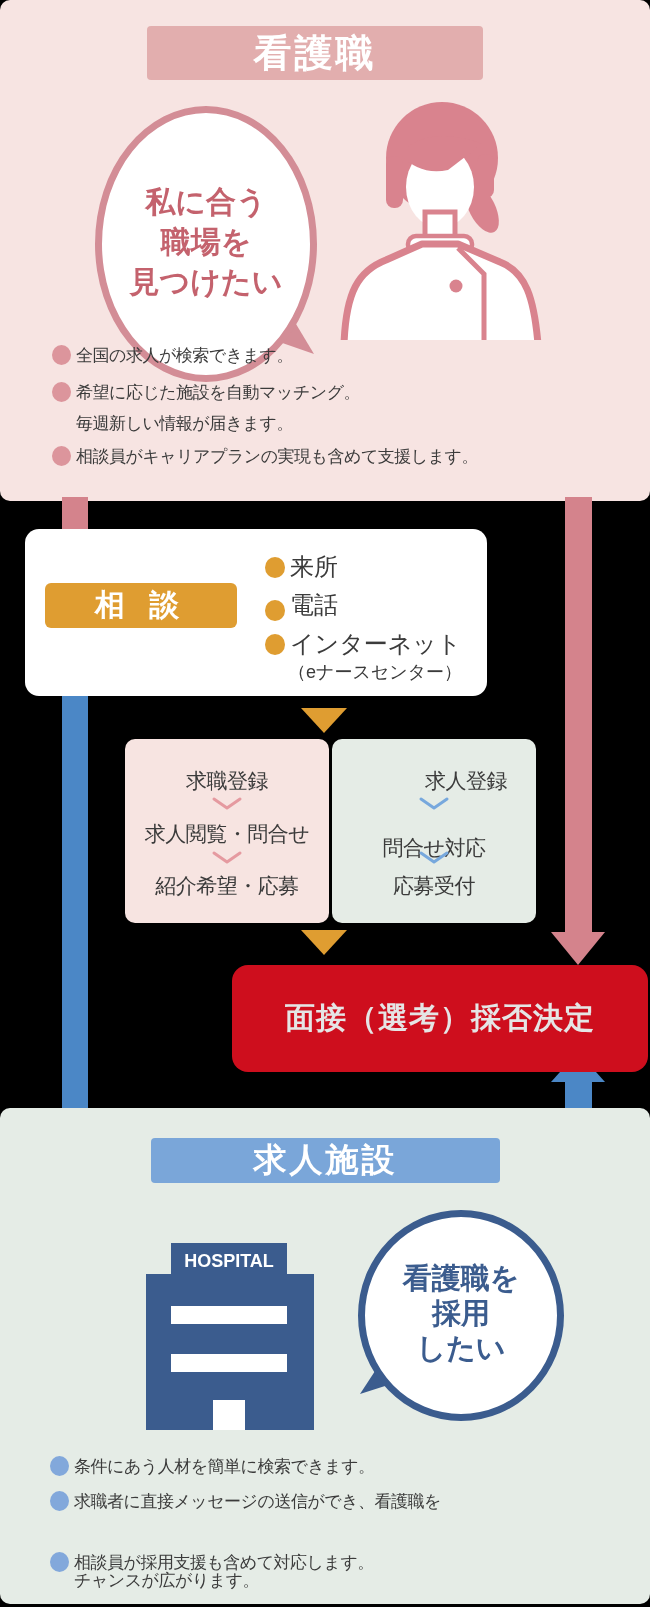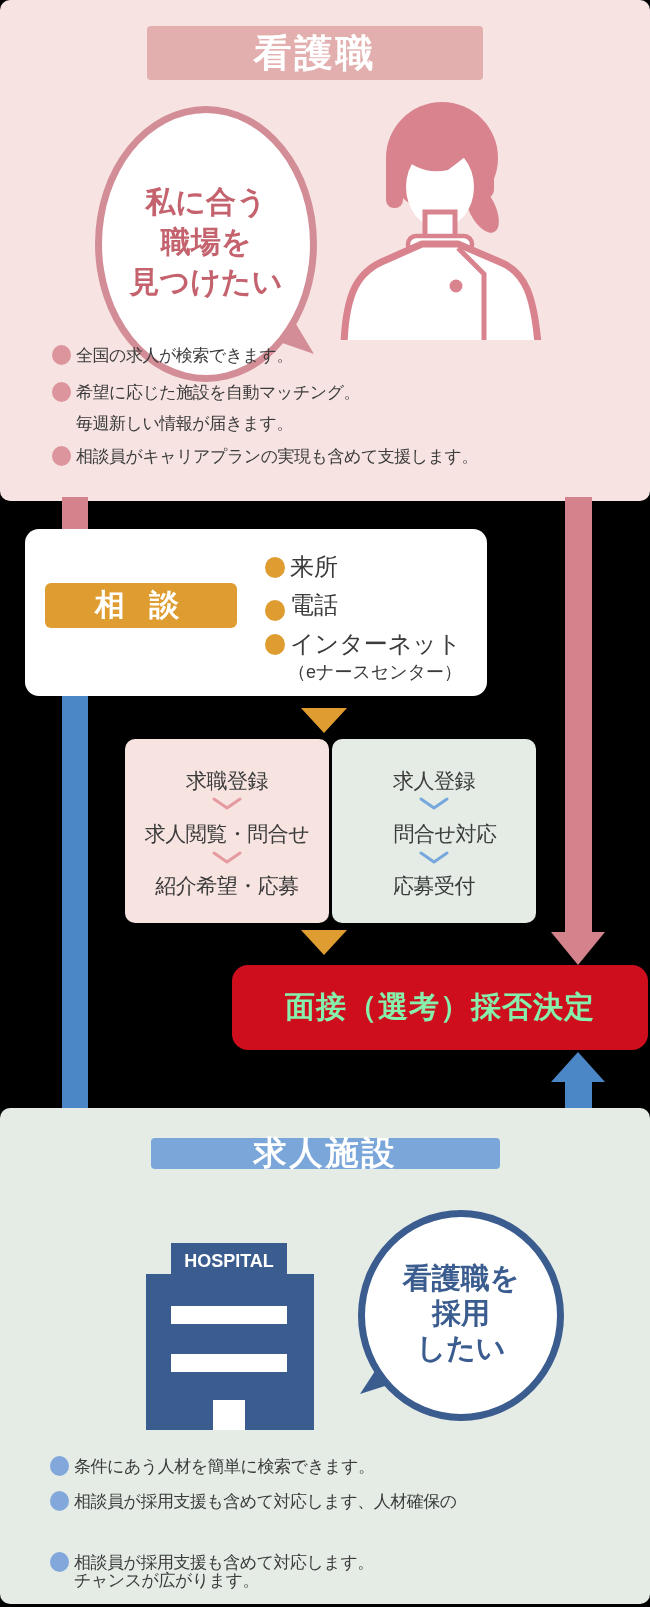--- a/index.html
+++ b/index.html
@@ -36,21 +36,21 @@
   .bdot.pink{background:var(--dot-pink);}
   .bdot.blue{background:var(--dot-blue);}
   .shaft{position:absolute;}
   .tri{position:absolute;width:0;height:0;}
   .methodrow{position:absolute;display:flex;align-items:center;height:30px;white-space:nowrap;font-size:24px;color:var(--ink);}
   .odot{width:20px;height:21px;border-radius:50%;background:var(--orange);margin-right:5px;flex:0 0 auto;}
   .flowbox{position:absolute;width:204px;height:184px;border-radius:10px;}
   .step{position:absolute;left:0;width:100%;text-align:center;font-size:21px;font-weight:500;color:var(--ink);white-space:nowrap;letter-spacing:-0.5px;}
   .chev{position:absolute;left:50%;margin-left:-15px;}
   .consult-label{position:absolute;left:45px;top:583px;width:192px;height:45px;background:var(--orange);border-radius:6px;color:#fff;font-weight:bold;font-size:30px;display:flex;align-items:center;justify-content:center;letter-spacing:8px;}
-  .decision{position:absolute;left:232px;top:965px;width:416px;height:85px;background:var(--red);border-radius:16px;color:#86efac;font-weight:bold;font-size:30px;display:flex;align-items:center;justify-content:center;letter-spacing:1px;white-space:nowrap;}
+  .decision{position:absolute;left:232px;top:965px;width:416px;height:107px;background:var(--red);border-radius:16px;color:#e5e5e5;font-weight:bold;font-size:30px;display:flex;align-items:center;justify-content:center;letter-spacing:1px;white-space:nowrap;}
   .note{position:absolute;font-size:18px;color:var(--ink);white-space:nowrap;}
 </style>
 </head>
 <body>
 
 <div id="stage">
 
   <div class="sec" style="left:0;top:0;width:650px;height:501px;background:var(--pink-bg);"></div>
 
   <div class="hdr" style="left:147px;top:26px;width:336px;height:54px;background:var(--pink-bar);font-size:38px;">
@@ -140,40 +140,40 @@
       <polyline points="2,2 15,11 28,2" fill="none" stroke="var(--chev-pink)" stroke-width="3" stroke-linecap="round" stroke-linejoin="round"></polyline>
     </svg>
     <div class="step" style="top:81px;">求人閲覧・問合せ</div>
     <svg class="chev" style="top:112px;" width="30" height="14" viewBox="0 0 30 14">
       <polyline points="2,2 15,11 28,2" fill="none" stroke="var(--chev-pink)" stroke-width="3" stroke-linecap="round" stroke-linejoin="round"></polyline>
     </svg>
     <div class="step" style="top:133px;">紹介希望・応募</div>
   </div>
 
   <div class="flowbox" style="left:332px;top:739px;background:var(--green-bg);">
-    <div class="step" style="top:28px;">求人登録</div>
+    <div class="step" style="top:28px;margin-left:32px;">求人登録</div>
     <svg class="chev" style="top:58px;" width="30" height="14" viewBox="0 0 30 14">
       <polyline points="2,2 15,11 28,2" fill="none" stroke="var(--chev-blue)" stroke-width="3" stroke-linecap="round" stroke-linejoin="round"></polyline>
     </svg>
-    <div class="step" style="top:81px;padding-left:11px;">問合せ対応</div>
+    <div class="step" style="top:95px;">問合せ対応</div>
     <svg class="chev" style="top:112px;" width="30" height="14" viewBox="0 0 30 14">
       <polyline points="2,2 15,11 28,2" fill="none" stroke="var(--chev-blue)" stroke-width="3" stroke-linecap="round" stroke-linejoin="round"></polyline>
     </svg>
     <div class="step" style="top:133px;text-align:center;">応募受付</div>
   </div>
 
   <div class="tri" style="left:301px;top:930px;border-left:23px solid transparent;border-right:23px solid transparent;border-top:25px solid var(--orange);"></div>
 
   <div class="decision">
     <span>面接（選考）採否決定</span>
   </div>
 
   <div class="sec" style="left:0;top:1108px;width:650px;height:496px;background:var(--green-bg);"></div>
 
-  <div class="hdr" style="left:151px;top:1138px;width:349px;height:31px;background:var(--blue-bar);font-size:33px;">
+  <div class="hdr" style="left:151px;top:1138px;width:349px;height:45px;background:var(--blue-bar);font-size:33px;">
     <span>求人施設</span>
   </div>
 
   <svg class="abs" style="left:145px;top:1240px;" width="170" height="190" viewBox="0 0 170 190">
     <rect x="26" y="3" width="116" height="31" fill="var(--navy)"></rect>
     <text x="84" y="27" text-anchor="middle" fill="#fff" font-size="18" font-weight="bold" font-family="Liberation Sans, sans-serif">HOSPITAL</text>
     <rect x="1" y="34" width="168" height="156" fill="var(--navy)"></rect>
     <rect x="26" y="66" width="116" height="18" fill="#fff"></rect>
     <rect x="26" y="114" width="116" height="18" fill="#fff"></rect>
     <rect x="68" y="160" width="32" height="30" fill="#fff"></rect>
@@ -189,21 +189,21 @@
       <div>したい</div>
     </div>
   </div>
 
   <div class="brow" style="left:50px;top:1450px;justify-content:center;">
     <span class="bdot blue"></span>
     <span>条件にあう人材を簡単に検索できます。</span>
   </div>
   <div class="brow" style="left:50px;top:1485px;">
     <span class="bdot blue"></span>
-    <span>相談員が採用支援も含めて対応します、人材確保の</span>
+    <span>求職者に直接メッセージの送信ができ、看護職を</span>
   </div>
   <div class="brow" style="left:74px;top:1564px;">
     <span>チャンスが広がります。</span>
   </div>
   <div class="brow" style="left:50px;top:1546px;">
     <span class="bdot blue"></span>
     <span>相談員が採用支援も含めて対応します。</span>
   </div>
 
 </div>

